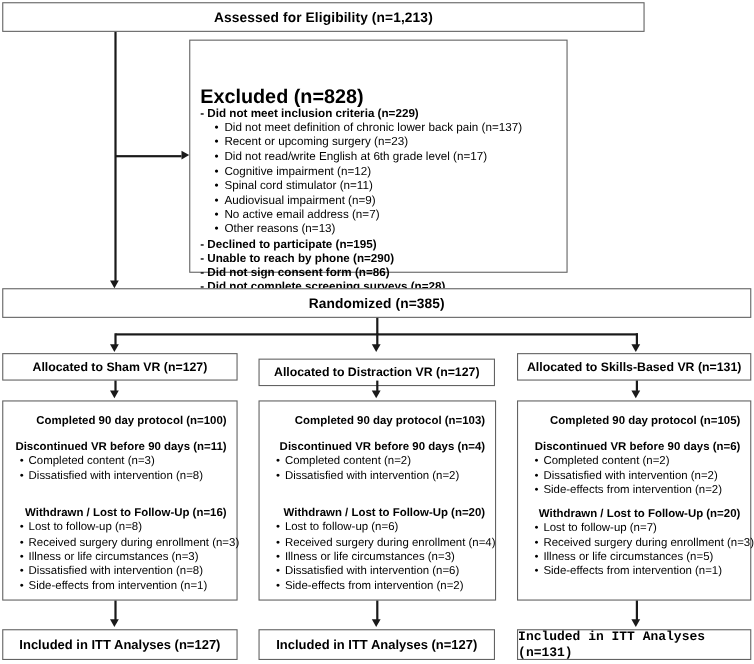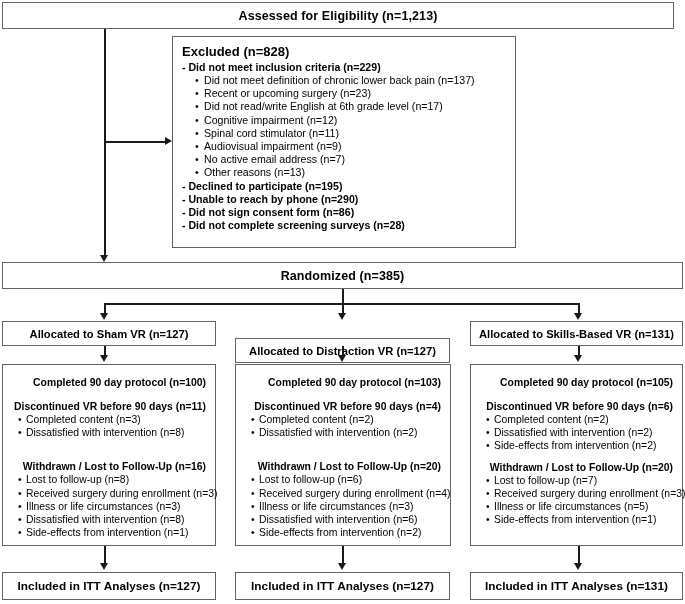--- a/index.html
+++ b/index.html
@@ -43,23 +43,24 @@
     font-weight: bold;
     font-size: 11.8px;
   }
   .excl-body {
     padding: 7px 9px 6px 9px;
     font-size: 10.6px;
     line-height: 12.6px;
   }
   .excl-head {
     font-weight: bold;
-    font-size: 13px;
+    font-size: 18px;
     line-height: 16px;
     margin-bottom: 1px;
+    margin-top: 36px;
   }
   .excl-major {
     font-weight: bold;
     font-size: 10.6px;
     line-height: 13px;
   }
   .excl-sub {
     font-size: 10.6px;
     line-height: 13.2px;
     padding-left: 22px;
@@ -121,21 +122,21 @@
     border-top: 4.5px solid transparent;
     border-bottom: 4.5px solid transparent;
     border-left: 7px solid #1a1a1a;
   }
 </style>
 </head>
 <body>
 
 <div id="diagram">
 
-  <div class="box box-center" style="left:2px; top:2px; width:672px; height:27px;">
+  <div class="box box-center" style="left:2px; top:2px; width:584px; height:27px;">
     <span class="title-text">Assessed for Eligibility (n=1,213)</span>
   </div>
 
   <div class="vline" style="left:104px; top:29px; height:229px;"></div>
   <div class="arrowhead-down" style="left:100px; top:255px;"></div>
 
   <div class="hline" style="left:105px; top:141px; width:60px;"></div>
   <div class="arrowhead-right" style="left:165px; top:137px;"></div>
 
   <div class="box" style="left:172px; top:36px; width:344px; height:212px;">
@@ -168,21 +169,21 @@
   <div class="vline" style="left:104px; top:303px; height:12px;"></div>
   <div class="vline" style="left:342px; top:303px; height:12px;"></div>
   <div class="vline" style="left:578px; top:303px; height:12px;"></div>
   <div class="arrowhead-down" style="left:100px; top:313px;"></div>
   <div class="arrowhead-down" style="left:338px; top:313px;"></div>
   <div class="arrowhead-down" style="left:574px; top:313px;"></div>
 
   <div class="box box-center" style="left:2px; top:321px; width:214px; height:25px;">
     <span class="alloc-text">Allocated to Sham VR (n=127)</span>
   </div>
-  <div class="box box-center" style="left:235px; top:338px; width:215px; height:25px;">
+  <div class="box box-center" style="left:235px; top:326px; width:215px; height:25px;">
     <span class="alloc-text">Allocated to Distraction VR (n=127)</span>
   </div>
   <div class="box box-center" style="left:470px; top:321px; width:213px; height:25px;">
     <span class="alloc-text">Allocated to Skills-Based VR (n=131)</span>
   </div>
 
   <div class="vline" style="left:104px; top:346px; height:12px;"></div>
   <div class="arrowhead-down" style="left:100px; top:355px;"></div>
   <div class="vline" style="left:342px; top:346px; height:12px;"></div>
   <div class="arrowhead-down" style="left:338px; top:355px;"></div>
@@ -246,17 +247,17 @@
   <div class="arrowhead-down" style="left:338px; top:563px;"></div>
   <div class="vline" style="left:578px; top:546px; height:20px;"></div>
   <div class="arrowhead-down" style="left:574px; top:563px;"></div>
 
   <div class="box box-center" style="left:2px; top:572px; width:214px; height:28px;">
     <span class="itt-text">Included in ITT Analyses (n=127)</span>
   </div>
   <div class="box box-center" style="left:235px; top:572px; width:215px; height:28px;">
     <span class="itt-text">Included in ITT Analyses (n=127)</span>
   </div>
-  <div class="box box-center" style="left:470px; top:572px; width:213px; height:28px;">
+  <div class="box box-center" style="left:470px; top:572px; width:213px; height:28px;font-family:Liberation Mono, monospace;">
     <span class="itt-text">Included in ITT Analyses (n=131)</span>
   </div>
 
 </div>
 
 </body></html>

